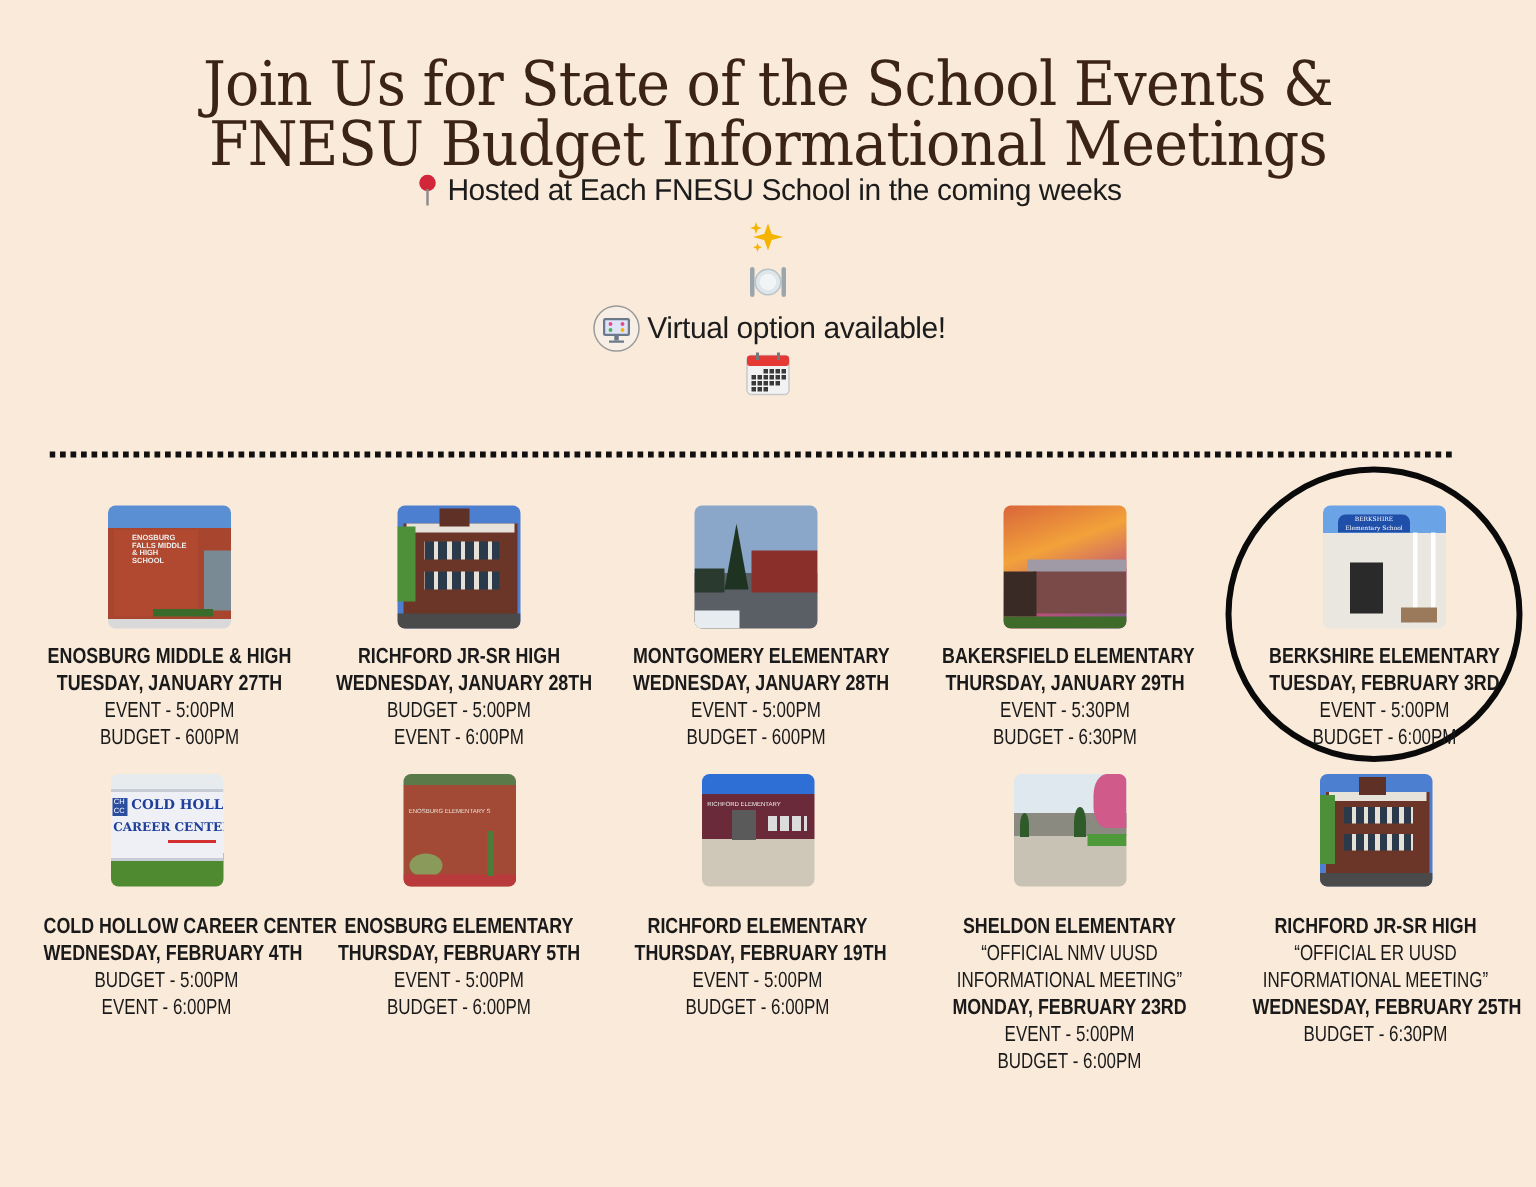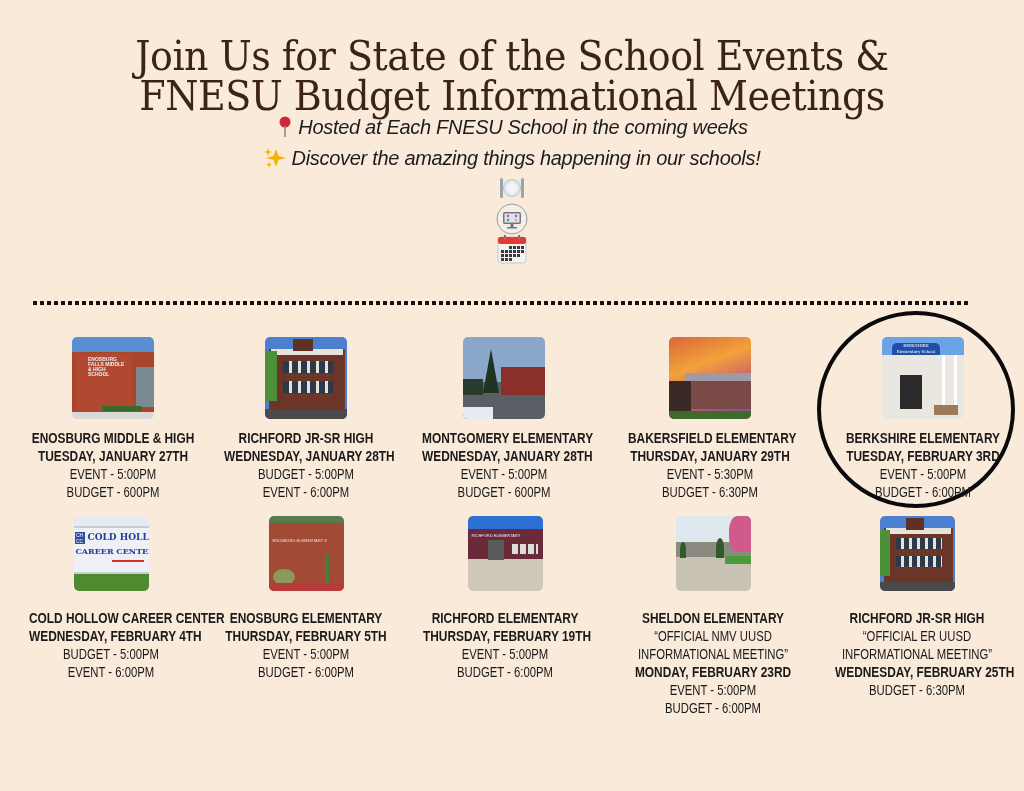--- a/index.html
+++ b/index.html
@@ -18,21 +18,21 @@
     font-weight:normal;
     letter-spacing:-0.5px;
   }
   .title .line { display:block; font-size:38px; line-height:40px; transform:scaleY(1.08); }
   .bullets {
     position:absolute; left:0; width:1024px; top:112px;
     text-align:center;
     font-family:"Liberation Sans", sans-serif;
     font-size:20px; color:#1c1c1c;
   }
-  .bullet { height:30.5px; line-height:30.5px; display:flex; justify-content:center; gap:4px; letter-spacing:-0.3px;font-style:italic; }
+  .bullet { height:30.5px; line-height:30.5px; display:flex; justify-content:center; gap:4px; letter-spacing:-0.3px; }
   .bullet .ico { display:inline-flex; align-items:center; justify-content:center; }
   .link { text-decoration:underline; }
   .divider {
     position:absolute; left:33px; width:936px; top:301px; height:4px;
     background-image: linear-gradient(to right, #111 0 4px, transparent 4px 7px);
     background-size:7px 4px;
   }
   .card {
     position:absolute; width:200px; text-align:center;
     font-family:"Liberation Sans Narrow","Liberation Sans", sans-serif;
@@ -73,21 +73,20 @@
     <span>Hosted at Each FNESU School in the coming weeks</span>
   </div>
   <div class="bullet">
     <span class="ico">
       <svg width="24" height="22" viewBox="0 0 24 22">
           <path d="M12 2 L14.5 9 L22 11 L14.5 13 L12 20 L9.5 13 L2 11 L9.5 9 Z" fill="#f4b400"></path>
           <path d="M4 1 L5 4 L8 5 L5 6 L4 9 L3 6 L0 5 L3 4 Z" fill="#f4b400"></path>
           <path d="M5 15 L5.8 17 L8 17.8 L5.8 18.6 L5 21 L4.2 18.6 L2 17.8 L4.2 17 Z" fill="#f4b400"></path>
         </svg>
     </span>
-    <span>Discover the amazing things happening in our schools!</span>
   </div>
   <div class="bullet">
     <span class="ico">
       <svg width="26" height="24" viewBox="0 0 26 24">
           <rect x="1" y="2" width="3" height="20" rx="1.5" fill="#9aa6ae"></rect>
           <circle cx="13" cy="12" r="8.5" fill="#dfe6ea" stroke="#b8c3c9"></circle>
           <circle cx="13" cy="12" r="5.5" fill="#f1f5f7"></circle>
           <rect x="22" y="2" width="3" height="20" rx="1.5" fill="#9aa6ae"></rect>
         </svg>
     </span>
@@ -99,20 +98,21 @@
           <rect x="8" y="9" width="18" height="12" rx="1.5" fill="#6b7a8a"></rect>
           <rect x="9.5" y="10.5" width="15" height="9" fill="#dfe3f7"></rect>
           <circle cx="13" cy="13" r="1.3" fill="#e64a8a"></circle>
           <circle cx="21" cy="13" r="1.3" fill="#e64a8a"></circle>
           <circle cx="13" cy="17" r="1.3" fill="#4caf50"></circle>
           <circle cx="21" cy="17" r="1.3" fill="#f4b400"></circle>
           <rect x="15.5" y="21" width="3" height="3" fill="#6b7a8a"></rect>
           <rect x="12" y="24" width="10" height="1.5" fill="#6b7a8a"></rect>
         </svg>
     </span>
+    <span>Virtual option available!</span>
   </div>
   <div class="bullet" style="gap:14px;">
     <span class="ico">
       <svg width="30" height="30" viewBox="0 0 30 30">
           <rect x="1" y="3" width="28" height="26" rx="3" fill="#f2f2f2" stroke="#c9c9c9"></rect>
           <rect x="1" y="3" width="28" height="7" rx="2" fill="#e53935"></rect>
           <rect x="7" y="1" width="2" height="5" fill="#777"></rect>
           <rect x="21" y="1" width="2" height="5" fill="#777"></rect>
           <g fill="#3a3a3a">
             <rect x="12" y="12" width="3" height="3"></rect>

